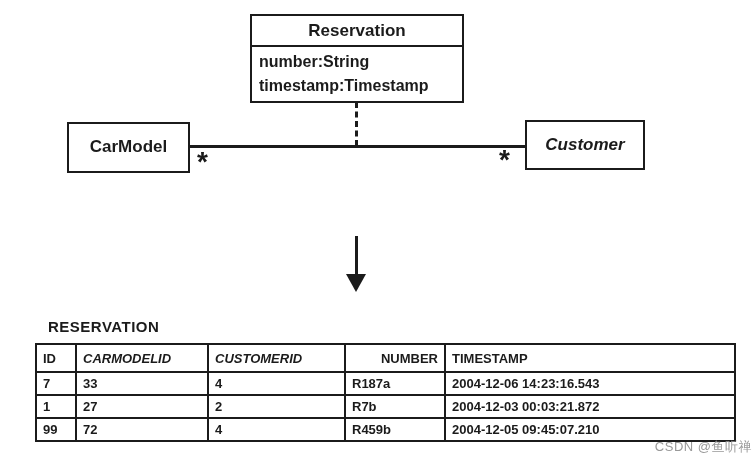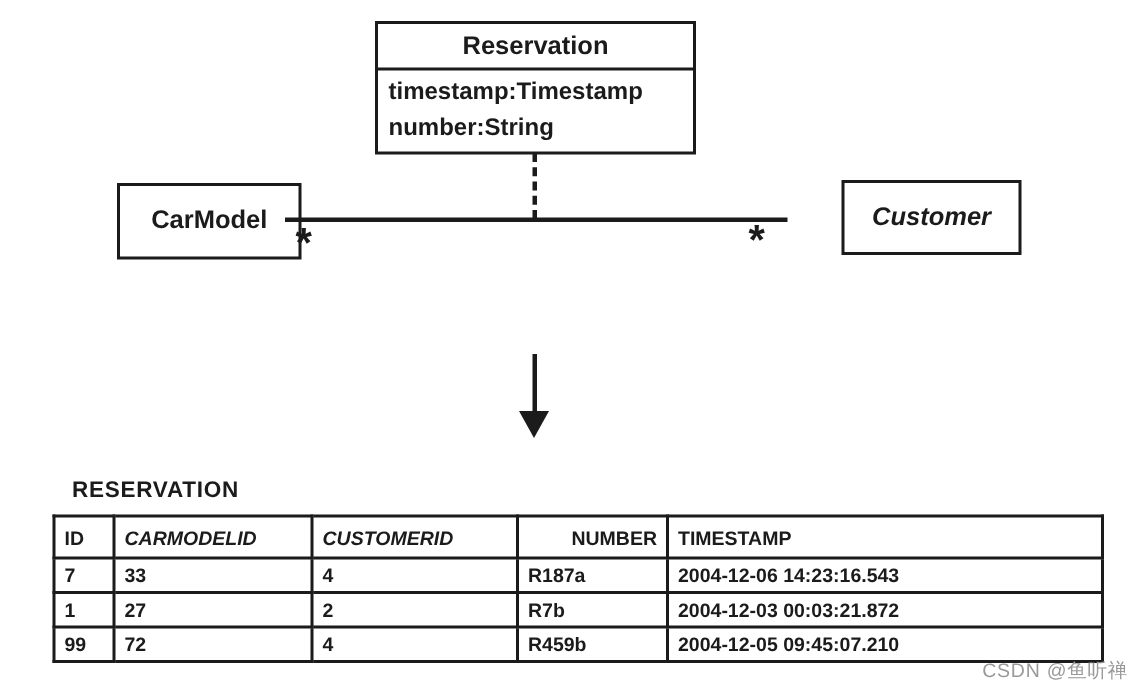--- a/index.html
+++ b/index.html
@@ -33,23 +33,23 @@
   .reservation .class-title{
     line-height:29px;height:29px;
     border-bottom:2.5px solid var(--ink);
   }
   .reservation .class-attrs{
     padding:3px 7px 0 7px;
     font-size:16px;font-weight:bold;
     line-height:24px;
     text-align:left;
   }
-  .carmodel{left:67px;top:122px;width:123px;height:51px;margin-left:11px;}
+  .carmodel{left:67px;top:122px;width:123px;height:51px;}
   .carmodel .class-title{line-height:46px;}
-  .customer{left:525px;top:120px;width:120px;height:50px;margin-left:36px;}
+  .customer{left:525px;top:120px;width:120px;height:50px;}
   .customer .class-title{line-height:45px;font-style:italic;}
 
   
   .assoc-line{
     position:absolute;left:190px;top:145px;width:335px;height:3px;
     background:var(--ink);
   }
   .dashed-link{
     position:absolute;left:355px;top:102px;height:44px;width:0;
     border-left:3px dashed var(--ink);
@@ -108,22 +108,22 @@
   }
 </style>
 </head>
 <body>
 
 <div class="canvas">
 
   <div class="class-box reservation">
     <div class="class-title">Reservation</div>
     <div class="class-attrs">
+      <div>number:String</div>
       <div>timestamp:Timestamp</div>
-      <div>number:String</div>
     </div>
   </div>
 
   <div class="class-box carmodel">
     <div class="class-title">CarModel</div>
   </div>
 
   <div class="class-box customer">
     <div class="class-title">Customer</div>
   </div>

